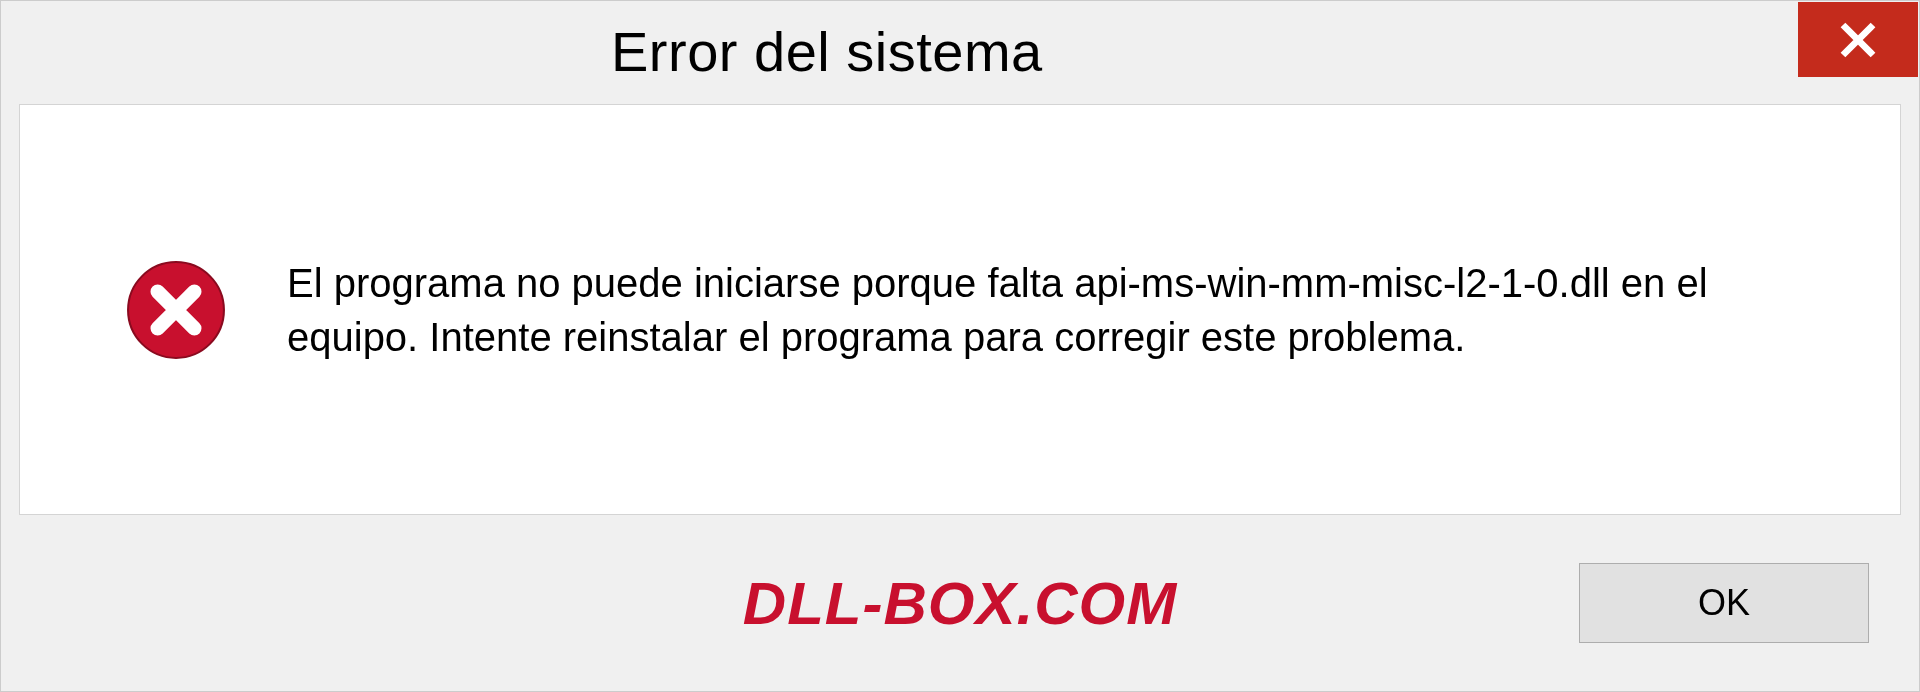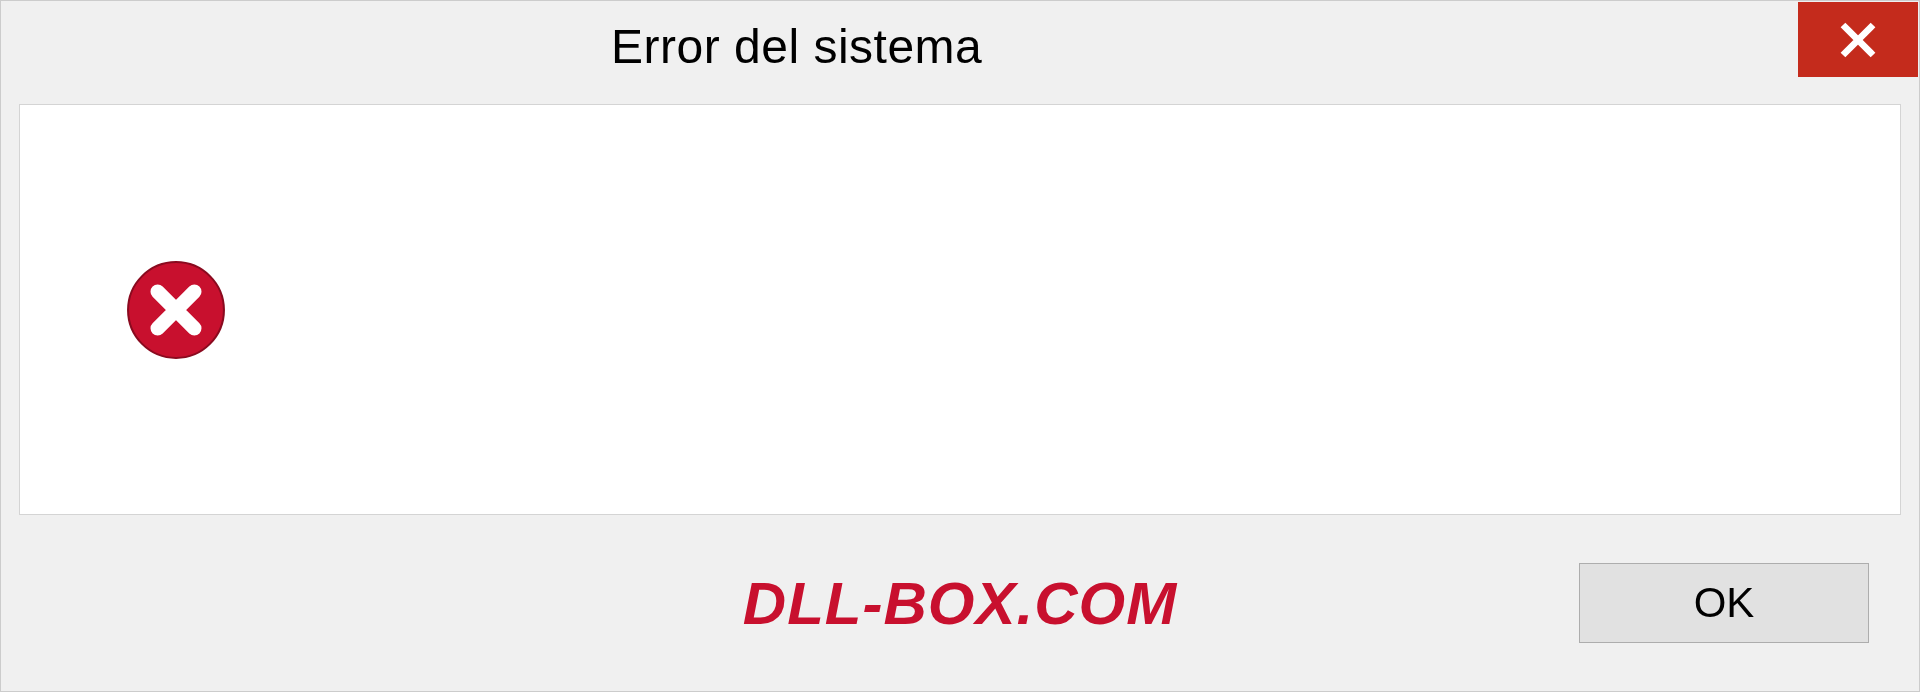--- a/index.html
+++ b/index.html
@@ -24,21 +24,21 @@
       flex-direction: column;
     }
     .titlebar {
       display: flex;
       align-items: flex-start;
       justify-content: space-between;
       padding: 0;
       height: 85px;
     }
     .title-text {
-      font-size: 48px;
+      font-size: 56px;
       font-weight: 400;
       color: #000000;
       padding-left: 610px;
       padding-top: 18px;
       letter-spacing: 0.5px;
     }
     .close-btn {
       width: 120px;
       height: 75px;
       background: #c42b1c;
@@ -92,21 +92,21 @@
       font-style: italic;
       color: #c8102e;
       letter-spacing: 1px;
       font-family: Arial, sans-serif;
     }
     .ok-btn {
       width: 290px;
       height: 80px;
       background: #e1e1e1;
       border: 1px solid #adadad;
-      font-size: 42px;
+      font-size: 36px;
       color: #000000;
       display: flex;
       align-items: center;
       justify-content: center;
       cursor: pointer;
       font-family: "Segoe UI", Tahoma, Arial, sans-serif;
     }
   </style>
 </head>
 <body>
@@ -123,20 +123,21 @@
   </div>
 
   <div class="body-panel">
     <div class="error-icon-wrap">
       <svg viewBox="0 0 100 100">
         <circle cx="50" cy="50" r="47" fill="#c8102e"></circle>
         <circle cx="50" cy="50" r="47" fill="none" stroke="#8a0a1f" stroke-width="2"></circle>
         <path d="M32 32 L68 68 M68 32 L32 68" stroke="#ffffff" stroke-width="14" stroke-linecap="round" fill="none"></path>
       </svg>
     </div>
+    <div class="message-text">El programa no puede iniciarse porque falta api-ms-win-mm-misc-l2-1-0.dll en el equipo. Intente reinstalar el programa para corregir este problema.</div>
   </div>
 
   <div class="footer">
     <div class="watermark">DLL-BOX.COM</div>
     <div class="ok-btn">OK</div>
   </div>
 
 </div>
 
 </body></html>

